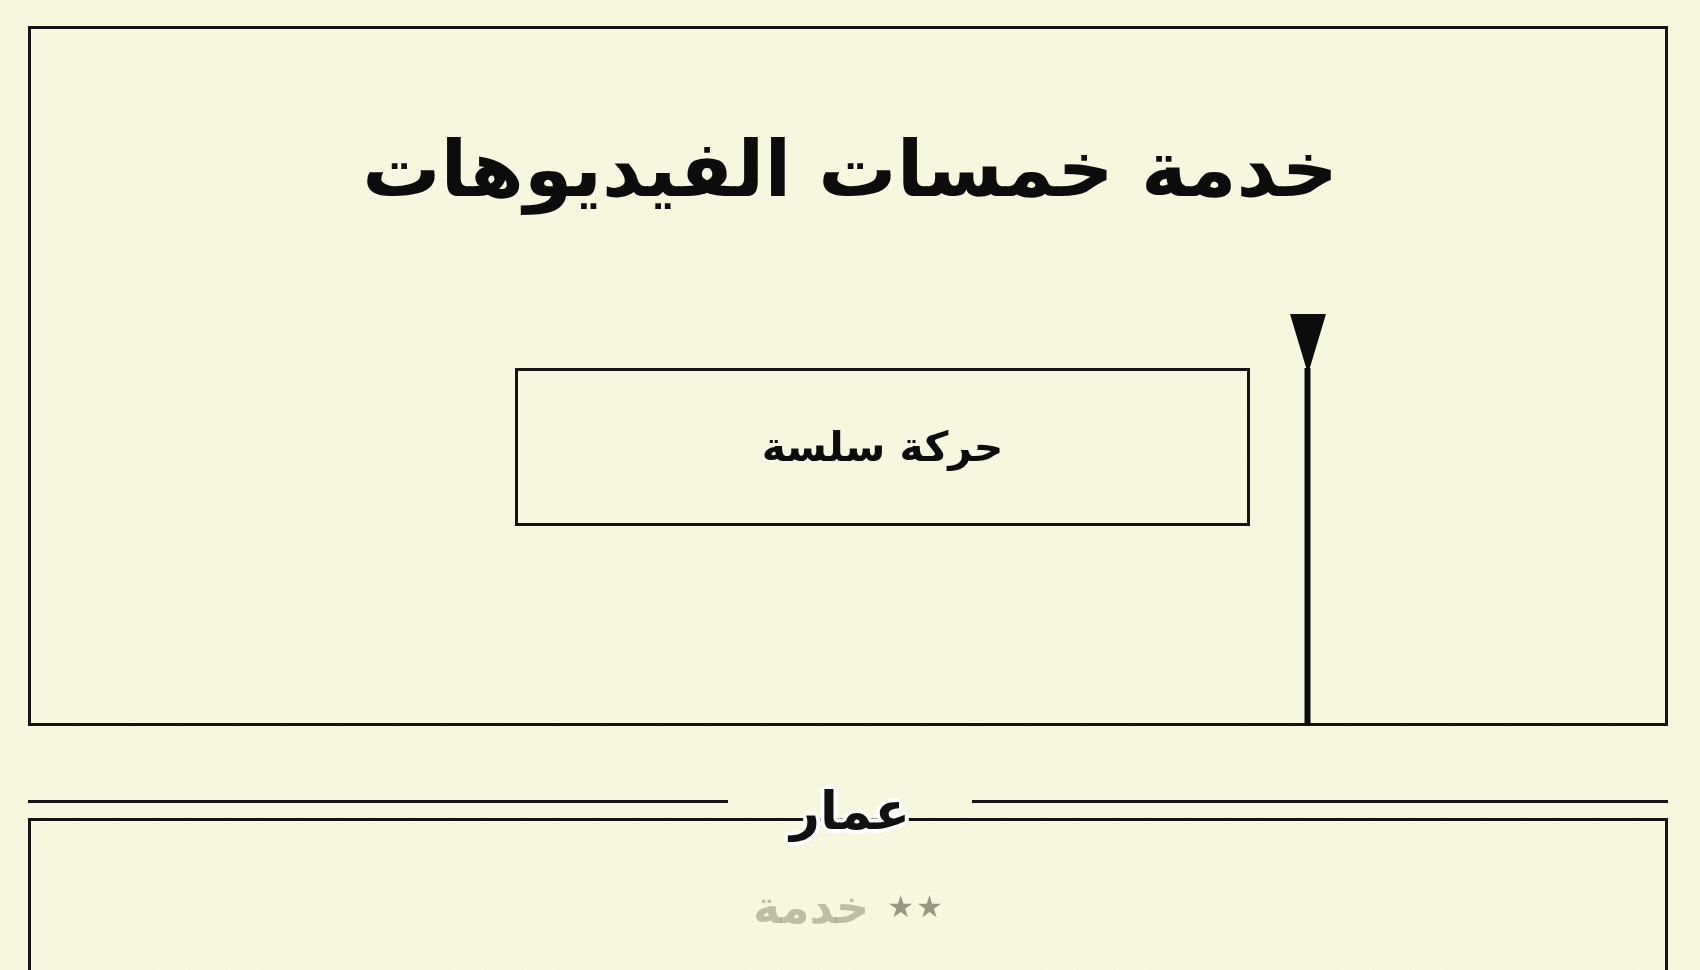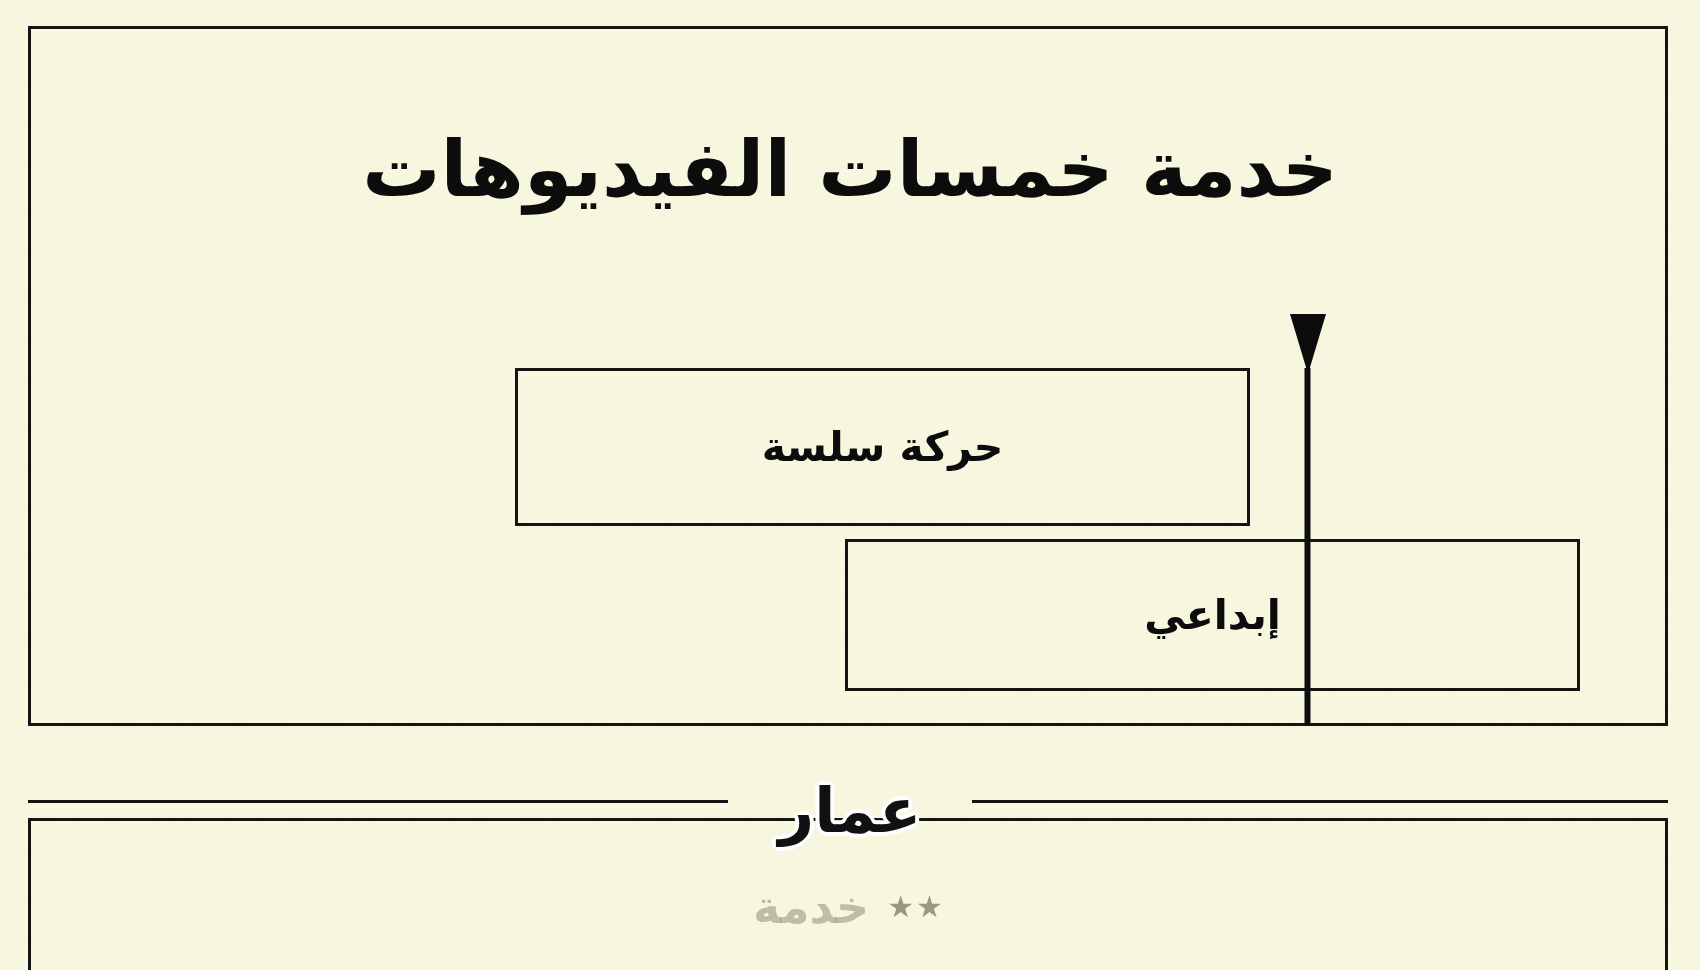--- a/index.html
+++ b/index.html
@@ -123,21 +123,21 @@
     top: 742px;
     width: 240px;
     height: 110px;
     display: flex;
     align-items: center;
     justify-content: center;
   }
   .sig-text {
     font-family: "DejaVu Sans", sans-serif;
     font-weight: 700;
-    font-size: 62px;
+    font-size: 52px;
     color: #111;
     direction: rtl;
     text-shadow:
       -2px -2px 0 #fff, 2px -2px 0 #fff,
       -2px  2px 0 #fff, 2px  2px 0 #fff,
       -4px  0   0 #fff, 4px  0   0 #fff,
        0   -4px 0 #fff, 0    4px 0 #fff;
     margin-top: 27px;
   }
   
@@ -179,23 +179,20 @@
 
   <div class="panel-top"></div>
   <div class="panel-bottom"></div>
 
   <div class="headline">خدمة خمسات الفيديوهات</div>
 
   <div class="box box-motion">
     <span>حركة سلسة</span>
   </div>
 
-  <div class="box box-creative">
-    <span>إبداعي</span>
-  </div>
 
 
   <div class="pin">
     <svg width="44" height="415" viewBox="0 0 44 415" xmlns="http://www.w3.org/2000/svg">
       <polygon points="4,2 40,2 22,62" fill="#0c0c0c"></polygon>
       <rect x="18.5" y="56" width="6" height="357" fill="#0c0c0c"></rect>
     </svg>
   </div>
 
   <div class="sig-rule left"></div>

